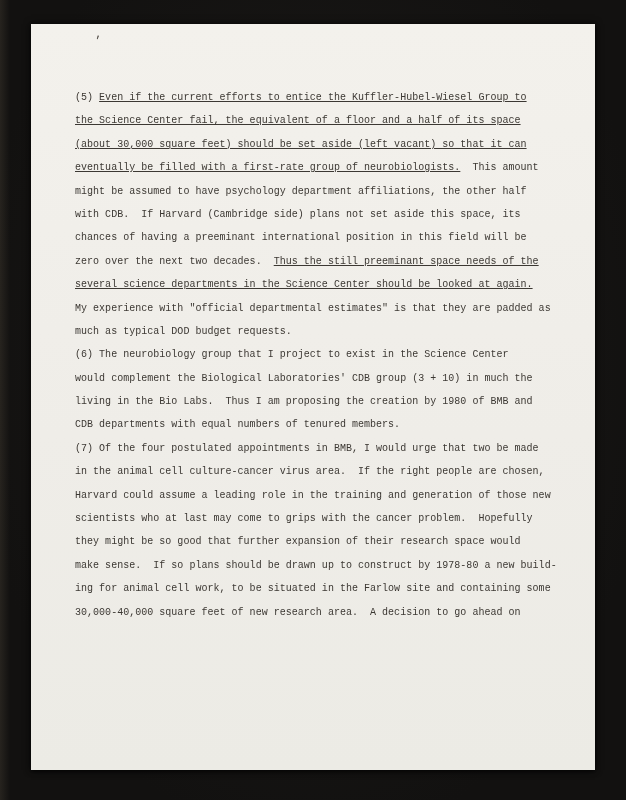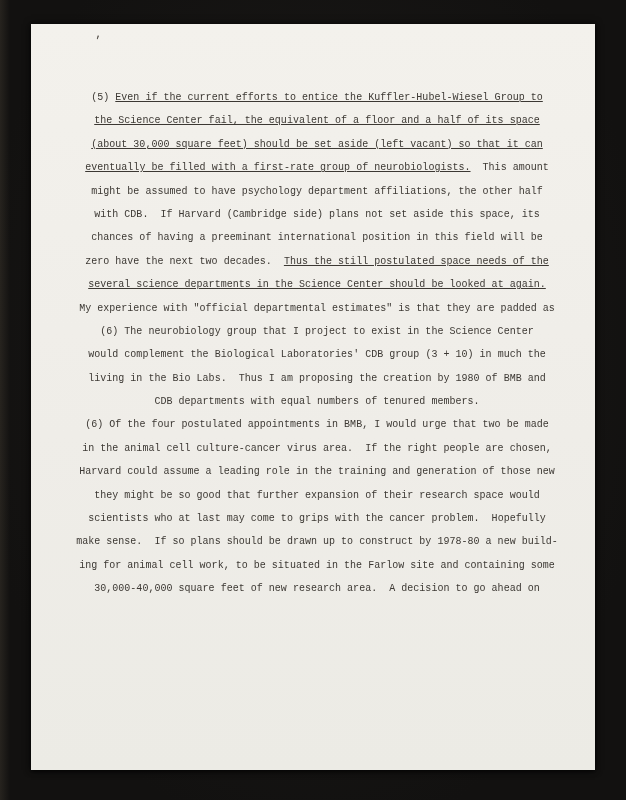--- a/index.html
+++ b/index.html
@@ -34,21 +34,20 @@
     position:absolute;
     left:44px; top:62px; right:36px;
     color:#3c3833;
     font-size:10px;
     line-height:23.4px;
     letter-spacing:0.02px;
   }
   .line {
     white-space:pre;
     height:23.4px;
-    text-align:center;
   }
   .u {
     text-decoration:underline;
     text-decoration-thickness:1px;
   }
 </style>
 </head>
 <body>
 
 <div class="edge-glow"></div>
@@ -56,29 +55,30 @@
 <div class="paper">
   <span class="stray">'</span>
   <div class="doc-text">
       <div class="line"><span class="">(5) </span><span class="u">Even if the current efforts to entice the Kuffler-Hubel-Wiesel Group to</span></div>
       <div class="line"><span class="u">the Science Center fail, the equivalent of a floor and a half of its space</span></div>
       <div class="line"><span class="u">(about 30,000 square feet) should be set aside (left vacant) so that it can</span></div>
       <div class="line"><span class="u">eventually be filled with a first-rate group of neurobiologists.</span><span class="">  This amount</span></div>
       <div class="line"><span class="">might be assumed to have psychology department affiliations, the other half</span></div>
       <div class="line"><span class="">with CDB.  If Harvard (Cambridge side) plans not set aside this space, its</span></div>
       <div class="line"><span class="">chances of having a preeminant international position in this field will be</span></div>
-      <div class="line"><span class="">zero have the next two decades.  </span><span class="u">Thus the still postulated space needs of the</span></div>
+      <div class="line"><span class="">zero over the next two decades.  </span><span class="u">Thus the still preeminant space needs of the</span></div>
       <div class="line"><span class="u">several science departments in the Science Center should be looked at again.</span></div>
       <div class="line"><span class="">My experience with "official departmental estimates" is that they are padded as</span></div>
+      <div class="line"><span class="">much as typical DOD budget requests.</span></div>
       <div class="line"><span class="">(6) The neurobiology group that I project to exist in the Science Center</span></div>
       <div class="line"><span class="">would complement the Biological Laboratories' CDB group (3 + 10) in much the</span></div>
       <div class="line"><span class="">living in the Bio Labs.  Thus I am proposing the creation by 1980 of BMB and</span></div>
       <div class="line"><span class="">CDB departments with equal numbers of tenured members.</span></div>
-      <div class="line"><span class="">(6) Of the four postulated appointments in BMB, I would urge that two be made</span></div>
+      <div class="line"><span class="">(7) Of the four postulated appointments in BMB, I would urge that two be made</span></div>
       <div class="line"><span class="">in the animal cell culture-cancer virus area.  If the right people are chosen,</span></div>
       <div class="line"><span class="">Harvard could assume a leading role in the training and generation of those new</span></div>
+      <div class="line"><span class="">scientists who at last may come to grips with the cancer problem.  Hopefully</span></div>
       <div class="line"><span class="">they might be so good that further expansion of their research space would</span></div>
-      <div class="line"><span class="">scientists who at last may come to grips with the cancer problem.  Hopefully</span></div>
       <div class="line"><span class="">make sense.  If so plans should be drawn up to construct by 1978-80 a new build-</span></div>
       <div class="line"><span class="">ing for animal cell work, to be situated in the Farlow site and containing some</span></div>
       <div class="line"><span class="">30,000-40,000 square feet of new research area.  A decision to go ahead on</span></div>
     </div>
 </div>
 
 </body></html>

